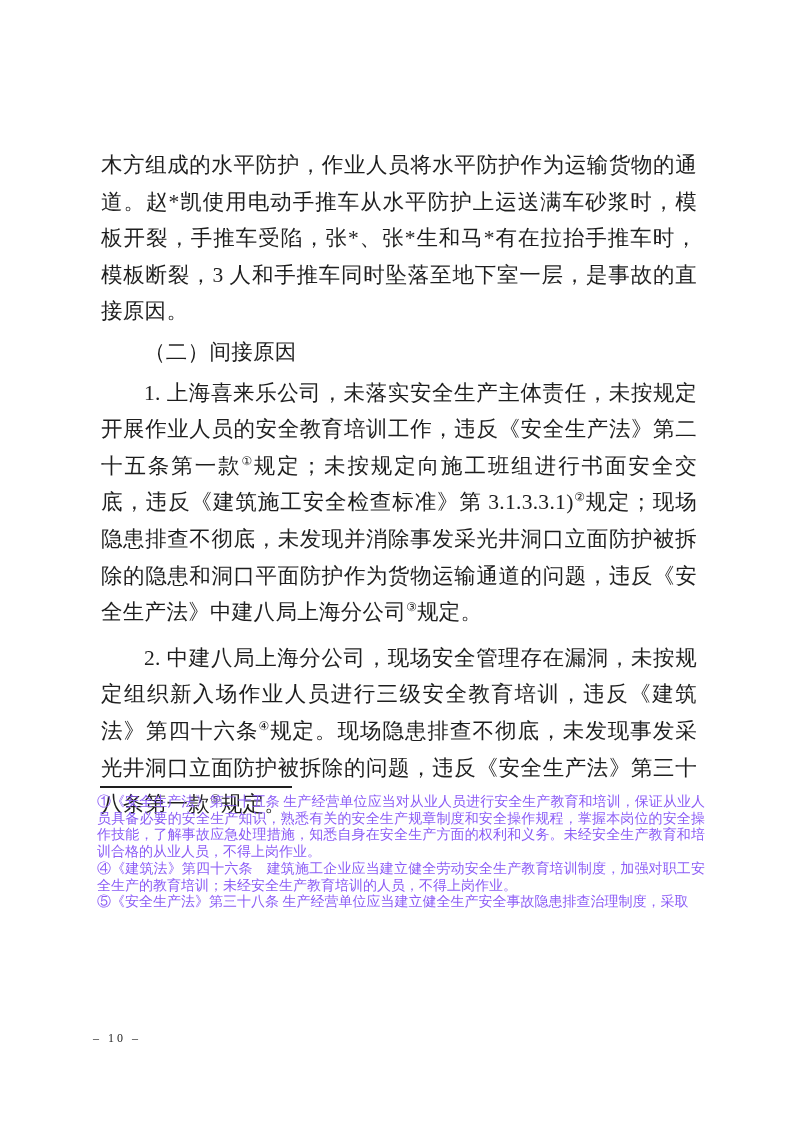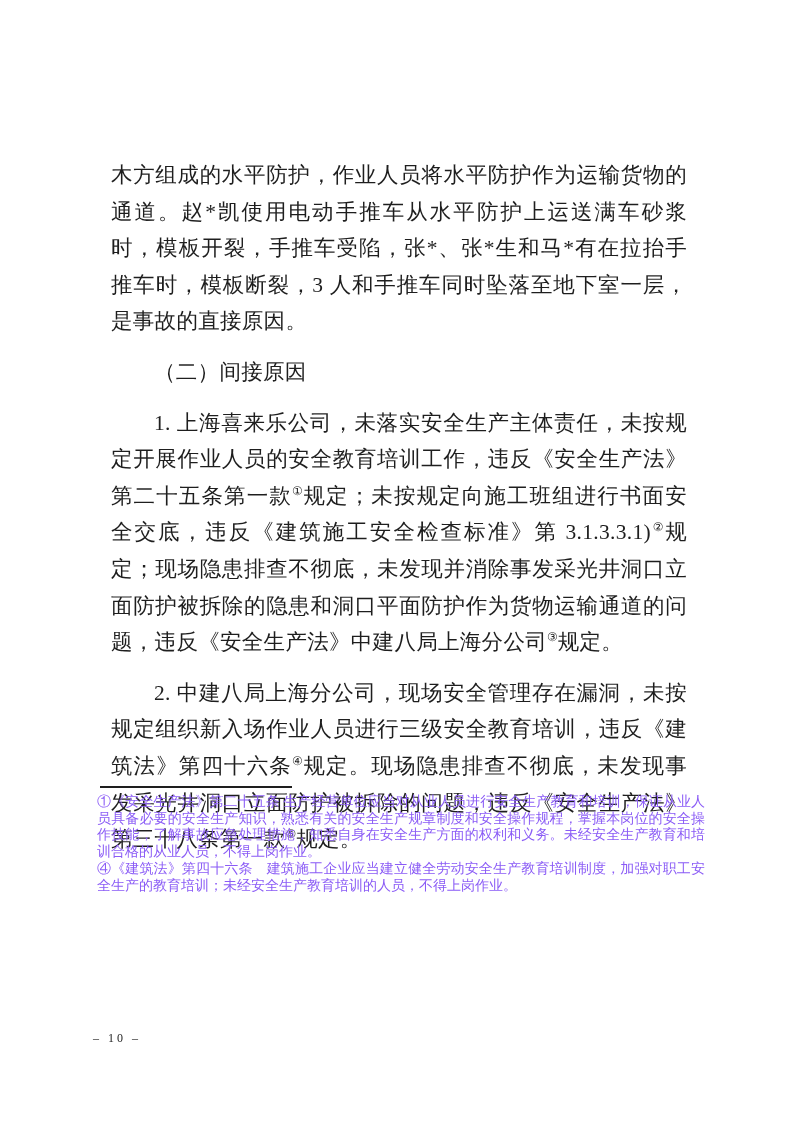--- a/index.html
+++ b/index.html
@@ -16,21 +16,21 @@
   .body-text {
     position: absolute;
     left: 97px;
     top: 143px;
     width: 604px;
     font-size: 21.5px;
     line-height: 36.6px;
     text-align: justify;
     letter-spacing: 0.3px;
   }
-  .para { margin: 14px; padding: 0; }
+  .para { margin: 4px; padding: 0; }
   .indent { text-indent: 2em; }
   .para-gap { margin-top: 9px; }
   .fn-ref {
     font-size: 12px;
     vertical-align: super;
     line-height: 0;
     letter-spacing: 0;
   }
   .footnote-rule {
     position: absolute;
@@ -80,17 +80,18 @@
       <span>2. 中建八局上海分公司，现场安全管理存在漏洞，未按规定组织新入场作业人员进行三级安全教育培训，违反《建筑法》第四十六条</span><sup class="fn-ref">④</sup><span>规定。现场隐患排查不彻底，未发现事发采光井洞口立面防护被拆除的问题，违反《安全生产法》第三十八条第一款</span><sup class="fn-ref">⑤</sup><span>规定。</span>
     </p>
 
   </div>
 
   <div class="footnote-rule"></div>
 
   <div class="footnotes">
     <p>①《安全生产法》第二十五条 生产经营单位应当对从业人员进行安全生产教育和培训，保证从业人员具备必要的安全生产知识，熟悉有关的安全生产规章制度和安全操作规程，掌握本岗位的安全操作技能，了解事故应急处理措施，知悉自身在安全生产方面的权利和义务。未经安全生产教育和培训合格的从业人员，不得上岗作业。</p>
     <p>④《建筑法》第四十六条　建筑施工企业应当建立健全劳动安全生产教育培训制度，加强对职工安全生产的教育培训；未经安全生产教育培训的人员，不得上岗作业。</p>
+    <p>⑤《安全生产法》第三十八条 生产经营单位应当建立健全生产安全事故隐患排查治理制度，采取</p>
   </div>
 
   <div class="page-number">– 10 –</div>
 
 </div>
 
 </body></html>

